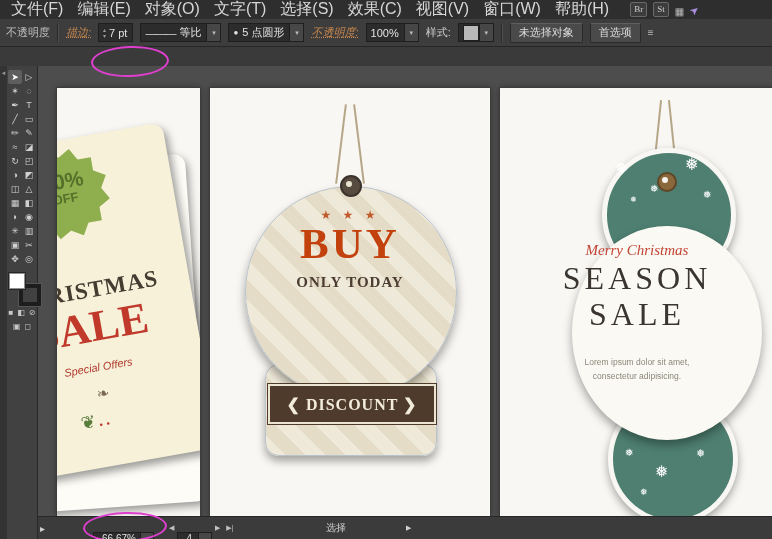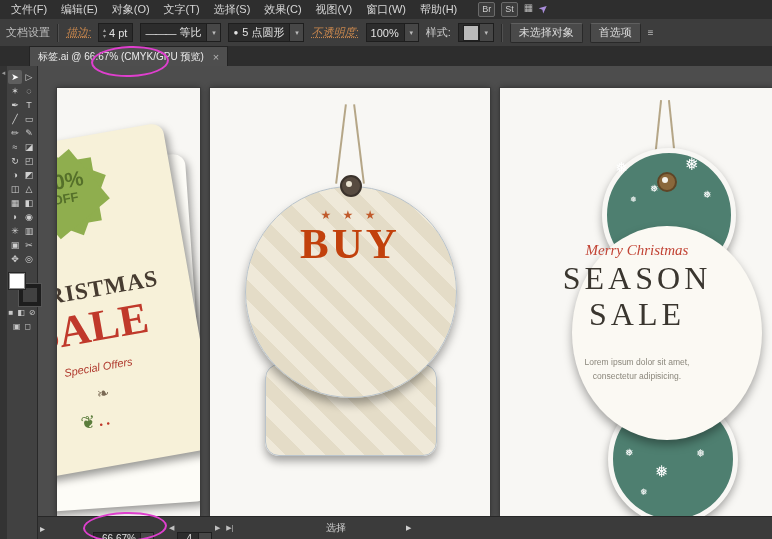--- a/index.html
+++ b/index.html
@@ -3,22 +3,22 @@
 <meta charset="utf-8">
 <style>
   html,body{margin:0;padding:0;background:#222;}
   .app{position:relative;width:772px;height:539px;overflow:hidden;background:#3a3a3a;
        font-family:"Liberation Sans","DejaVu Sans",sans-serif;font-size:11px;color:#ddd;}
   .serif{font-family:"Liberation Serif","DejaVu Serif",serif;}
 
   
   .menubar{position:absolute;top:0;left:0;right:0;height:19px;background:#2e2e2e;
            border-bottom:1px solid #242424;display:flex;align-items:center;padding-left:4px;}
-  .menu-item{padding:0 7px;color:#d6d6d6;font-size:11px;cursor:default;text-align:right;}
-  .menu-extras{display:flex;align-items:flex-start;gap:6px;margin-left:14px;}
+  .menu-item{padding:0 7px;color:#d6d6d6;font-size:16px;cursor:default;text-align:right;}
+  .menu-extras{display:flex;align-items:flex-end;gap:6px;margin-left:14px;font-family:Liberation Serif, serif;}
   .mini-btn{border:1px solid #6a6a6a;border-radius:2px;height:13px;line-height:12px;
             padding:0 3px;font-size:9px;color:#ccc;background:#3c3c3c;}
   .ws-icon{font-size:10px;color:#bbb;}
   .rocket{display:inline-block;transform:rotate(-40deg);color:#a98ddb;font-size:11px;}
 
   
   .controlbar{position:absolute;top:19px;left:0;right:0;height:27px;background:#3d3d3d;
               border-bottom:1px solid #262626;display:flex;align-items:center;gap:7px;
               padding-left:6px;font-size:11px;}
   .link{color:#c5854d;text-decoration:underline;text-decoration-style:dotted;font-style:italic;}
@@ -125,29 +125,29 @@
     <span class="menu-item">帮助(H)</span>
     <span class="menu-extras">
       <span class="mini-btn">Br</span>
       <span class="mini-btn">St</span>
       <span class="ws-icon">▦</span>
       <span class="rocket">➤</span>
     </span>
   </div>
 
   <div class="controlbar">
-    <span style="color:#bdbdbd">文档设置</span>
+    <span style="color:#bdbdbd">不透明度</span>
     <span class="vsep"></span>
     <span class="link">描边:</span>
     <span class="field">
       <span class="spin">
         <span>▴</span>
           <span>▾</span>
       </span>
-      <span class="val">4 pt</span>
+      <span class="val">7 pt</span>
     </span>
     <span class="field">
       <span class="profile-line">———</span>
       <span class="val">等比</span>
       <span class="dd">▾</span>
     </span>
     <span class="field">
       <span style="font-size:8px;margin-right:4px">●</span>
       <span class="val">5 点圆形</span>
       <span class="dd">▾</span>
@@ -161,26 +161,20 @@
     <span class="field">
       <span class="swatch-mini"></span>
       <span class="dd">▾</span>
     </span>
     <span class="vsep"></span>
     <span class="btn">未选择对象</span>
     <span class="btn">首选项</span>
     <span style="color:#b9b9b9;font-size:10px">≡</span>
   </div>
 
-  <div class="tabbar">
-    <div class="tab">
-      <span>标签.ai @ 66.67% (CMYK/GPU 预览)</span>
-      <span class="tab-close">×</span>
-    </div>
-  </div>
 
   <div class="main">
     <div class="gutter">
       <span>◂</span>
     </div>
 
     <div class="toolbar">
       <div class="tools">
         <span class="tool active">➤</span>
         <span class="tool">▷</span>
@@ -254,20 +248,22 @@
         <div class="artboard" id="ab2">
           <div class="string" style="left:130px;top:16px;height:80px;transform:rotate(7deg)"></div>
           <div class="string" style="left:148px;top:16px;height:80px;transform:rotate(-7deg)"></div>
           <div class="grommet" style="left:130px;top:87px;width:18px;height:18px;background:#574b40;border:2px solid #3a322b">
             <span style="position:absolute;left:4px;top:4px;width:6px;height:6px;border-radius:50%;background:#e9e2d0"></span>
           </div>
           <div class="m-lower stripes"></div>
           <div class="m-circle stripes"></div>
           <div class="ctext" style="top:120px;font-size:12px;color:#c05a2b;letter-spacing:4px;z-index:3">★ ★ ★</div>
           <div class="ctext serif" style="top:131px;font-size:43px;font-weight:bold;color:#c2410c;letter-spacing:3px;z-index:3">BUY</div>
+          <div class="ctext serif" style="top:186px;font-size:15px;font-weight:bold;color:#4c3c31;letter-spacing:1px;z-index:3">ONLY TODAY</div>
+          <div class="banner serif">❮ DISCOUNT ❯</div>
         </div>
 
         <div class="artboard" id="ab3">
           <div class="string" style="left:156px;top:12px;height:78px;transform:rotate(6deg)"></div>
           <div class="string" style="left:172px;top:12px;height:78px;transform:rotate(-6deg)"></div>
           <div class="grommet" style="left:157px;top:84px;width:16px;height:16px;background:#8a683c;border:2px solid #5f4526;z-index:3">
             <span style="position:absolute;left:3px;top:3px;width:6px;height:6px;border-radius:50%;background:#f6f4ee"></span>
           </div>
           <div class="r-circle" style="left:102px;top:60px;width:124px;height:124px"></div>
           <div class="r-circle" style="left:108px;top:306px;width:120px;height:120px"></div>

